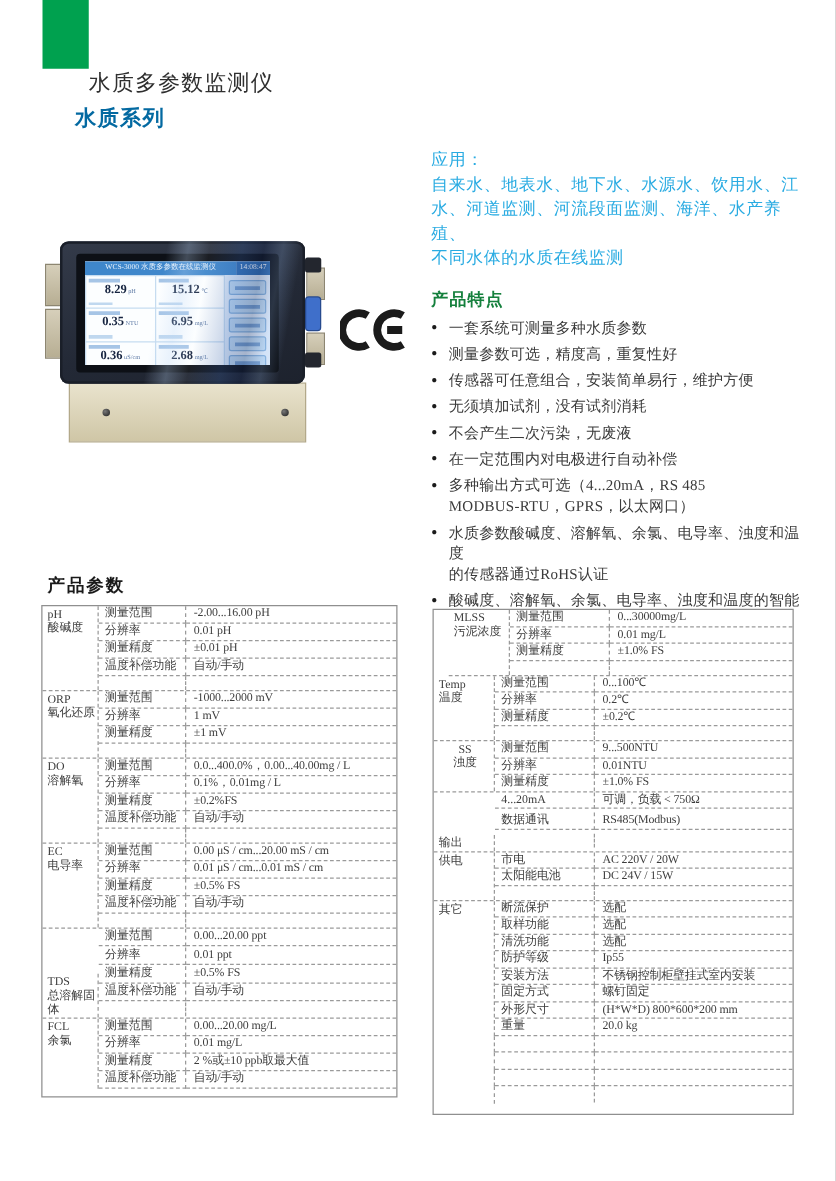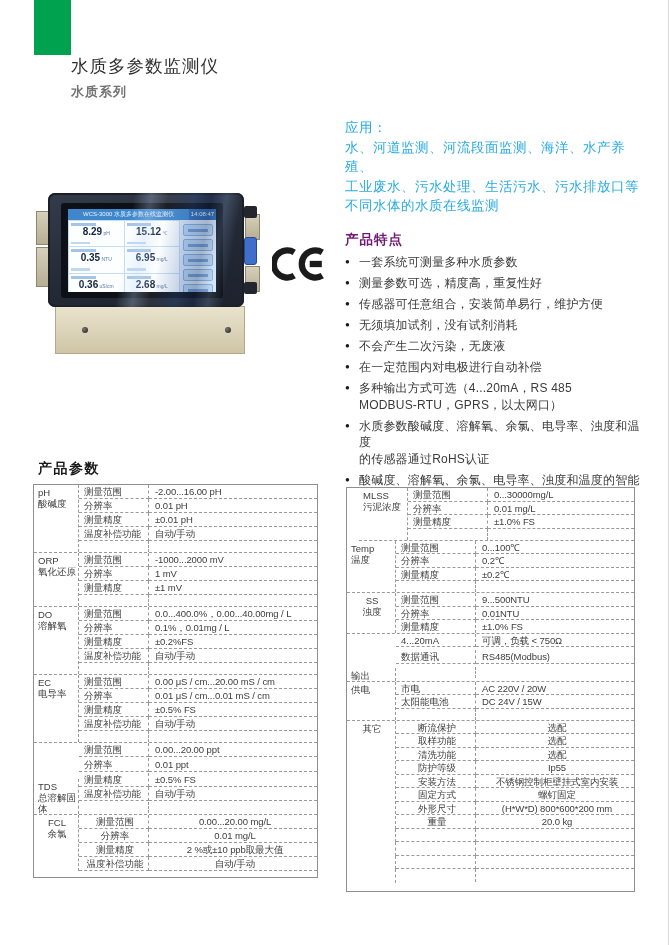--- a/index.html
+++ b/index.html
@@ -1,29 +1,29 @@
 <!DOCTYPE html>
 <html><head>
 <meta charset="utf-8">
 <style>
   html,body{margin:0;padding:0;background:#fff;}
   .page{position:relative;width:669px;height:945px;background:#ffffff;overflow:hidden;
-        font-family:Liberation Sans, sans-serif;color:#333;}
+        font-family:Liberation Serif, serif;color:#333;}
   .right-edge{position:absolute;right:0;top:0;width:1px;height:100%;background:#d8d8d8;}
 
   
   .green-square{position:absolute;left:34px;top:0;width:37px;height:55px;background:#00a14f;}
   .page-title{position:absolute;left:71px;top:54px;font-size:17.5px;color:#2f2f2f;letter-spacing:1px;}
-  .page-subtitle{position:absolute;left:71px;top:83px;font-size:13px;font-weight:bold;color:#737373;letter-spacing:1px;}
+  .page-subtitle{position:absolute;left:60px;top:83px;font-size:17px;font-weight:bold;color:#0369a1;letter-spacing:1px;}
 
   
   .app-block{position:absolute;left:345px;top:118px;width:302px;color:#29abe2;
              font-size:13.5px;line-height:19.5px;letter-spacing:.5px;}
   
-  .feat-heading{position:absolute;left:345px;top:231px;font-size:13.5px;font-weight:bold;color:#701a75;letter-spacing:1px;}
+  .feat-heading{position:absolute;left:345px;top:231px;font-size:13.5px;font-weight:bold;color:#15803d;letter-spacing:1px;}
   .feat-list{position:absolute;left:345px;top:254px;width:306px;}
   .feat-item{display:flex;margin-bottom:4.5px;font-size:12px;line-height:16.5px;color:#3a3a3a;}
   .feat-dot{width:14px;flex:0 0 14px;font-size:8px;line-height:16.5px;color:#1a1a1a;}
   .feat-text{flex:1;white-space:pre-line;letter-spacing:.2px;}
 
   
   .device{position:absolute;left:33px;top:190px;width:230px;height:168px;}
   .dev-plate{position:absolute;left:22px;top:116px;width:188px;height:46px;
              background:linear-gradient(#e9e3cd,#cfc6a6);border:1px solid #b3a98a;}
   .dev-screw{position:absolute;width:6px;height:6px;border-radius:50%;
@@ -59,21 +59,21 @@
 
   
   .ce-mark{position:absolute;left:272px;top:238px;width:58px;height:52px;}
 
   
   .specs-heading{position:absolute;left:38px;top:460px;font-size:14px;font-weight:bold;color:#1a1a1a;letter-spacing:1.5px;}
   .spec-table{position:absolute;background:#fff;border:1px solid #8f8f8f;font-size:9.5px;color:#3c3c3c;}
   .tbl-left{left:33px;top:484px;width:283px;}
   .tbl-right{left:346px;top:487px;width:287px;}
   .spec-group{display:grid;border-bottom:1px dashed #9a9a9a;}
-  .spec-group.no-bb{border-bottom:none;text-align:center;}
+  .spec-group.no-bb{border-bottom:none;}
   .cell{overflow:hidden;white-space:nowrap;}
   .c1{border-right:1px dashed #9a9a9a;padding:2px 2px 0 4px;white-space:normal;line-height:11px;}
   .c2{border-right:1px dashed #9a9a9a;padding:1px 2px 0 5px;}
   .c3{padding:1px 2px 0 6px;letter-spacing:-.1px;}
   .bb{border-bottom:1px dashed #9a9a9a;}
   .tbl-left .rcell{height:12px;line-height:11px;}
   .tbl-right .rcell{height:11.5px;line-height:11px;}
   .scell{height:10px;}
   .trail{height:11.5px;}
   .param-en{font-size:9.5px;}
@@ -163,22 +163,22 @@
   </div>
 
   <svg class="ce-mark" viewBox="0 0 120 64" aria-label="CE">
     <path d="M 46 8 A 28 28 0 1 0 46 56" fill="none" stroke="#1b1b1b" stroke-width="13"></path>
     <path d="M 104 8 A 28 28 0 1 0 104 56" fill="none" stroke="#1b1b1b" stroke-width="13"></path>
     <line x1="78" y1="32" x2="103" y2="32" stroke="#1b1b1b" stroke-width="13"></line>
   </svg>
 
   <div class="app-block">
     <div>应用：</div>
+    <div>自来水、地表水、地下水、水源水、饮用水、江</div>
     <div>水、河道监测、河流段面监测、海洋、水产养殖、</div>
-    <div>工业废水、污水处理、生活污水、污水排放口等</div>
     <div>不同水体的水质在线监测</div>
   </div>
 
   <div class="feat-heading">产品特点</div>
   <div class="feat-list" id="featList">
       <div class="feat-item">
         <span class="feat-dot">●</span>
         <span class="feat-text">一套系统可测量多种水质参数</span>
       </div>
       <div class="feat-item">

